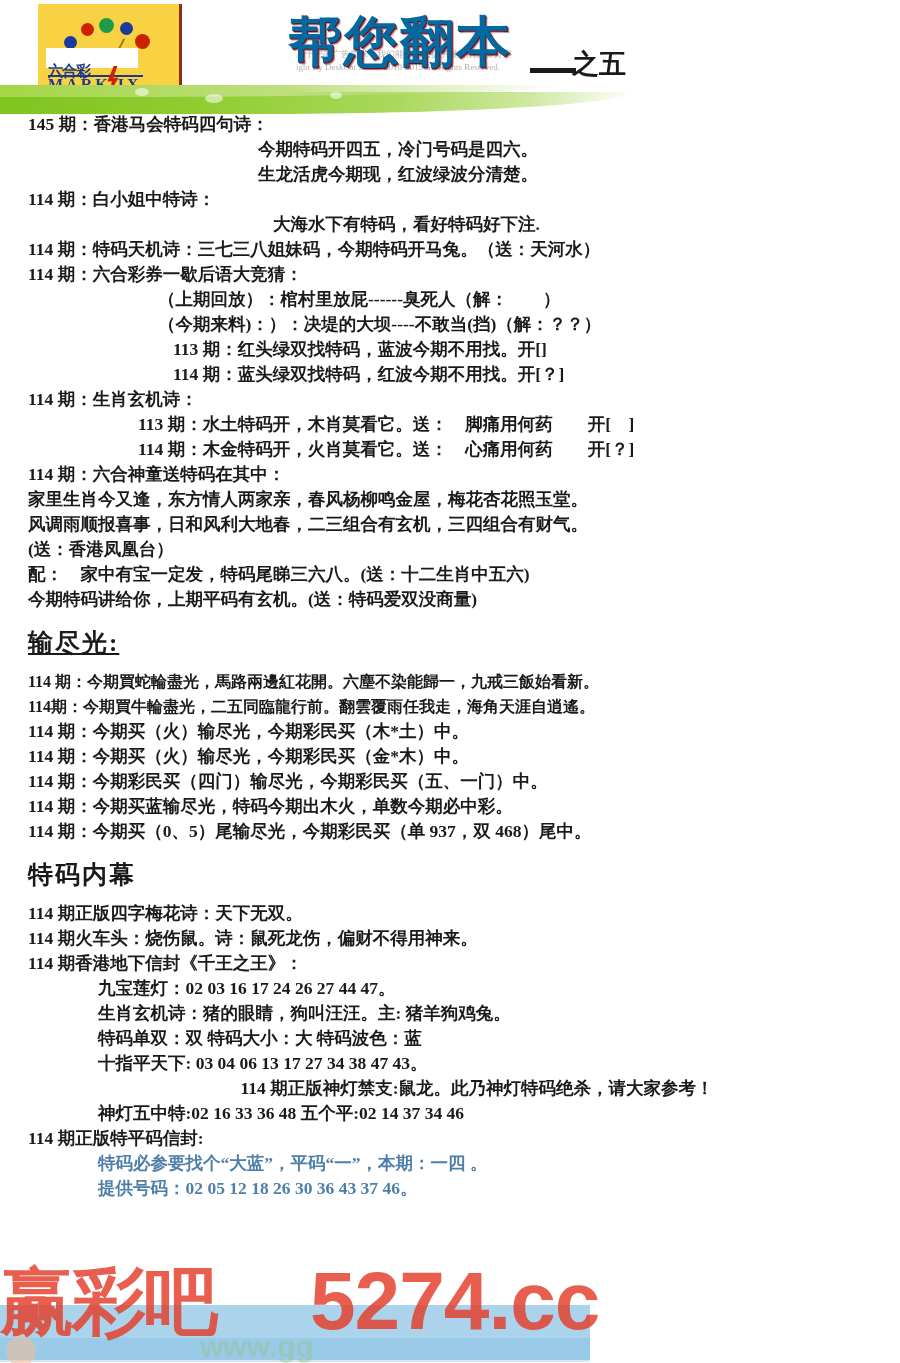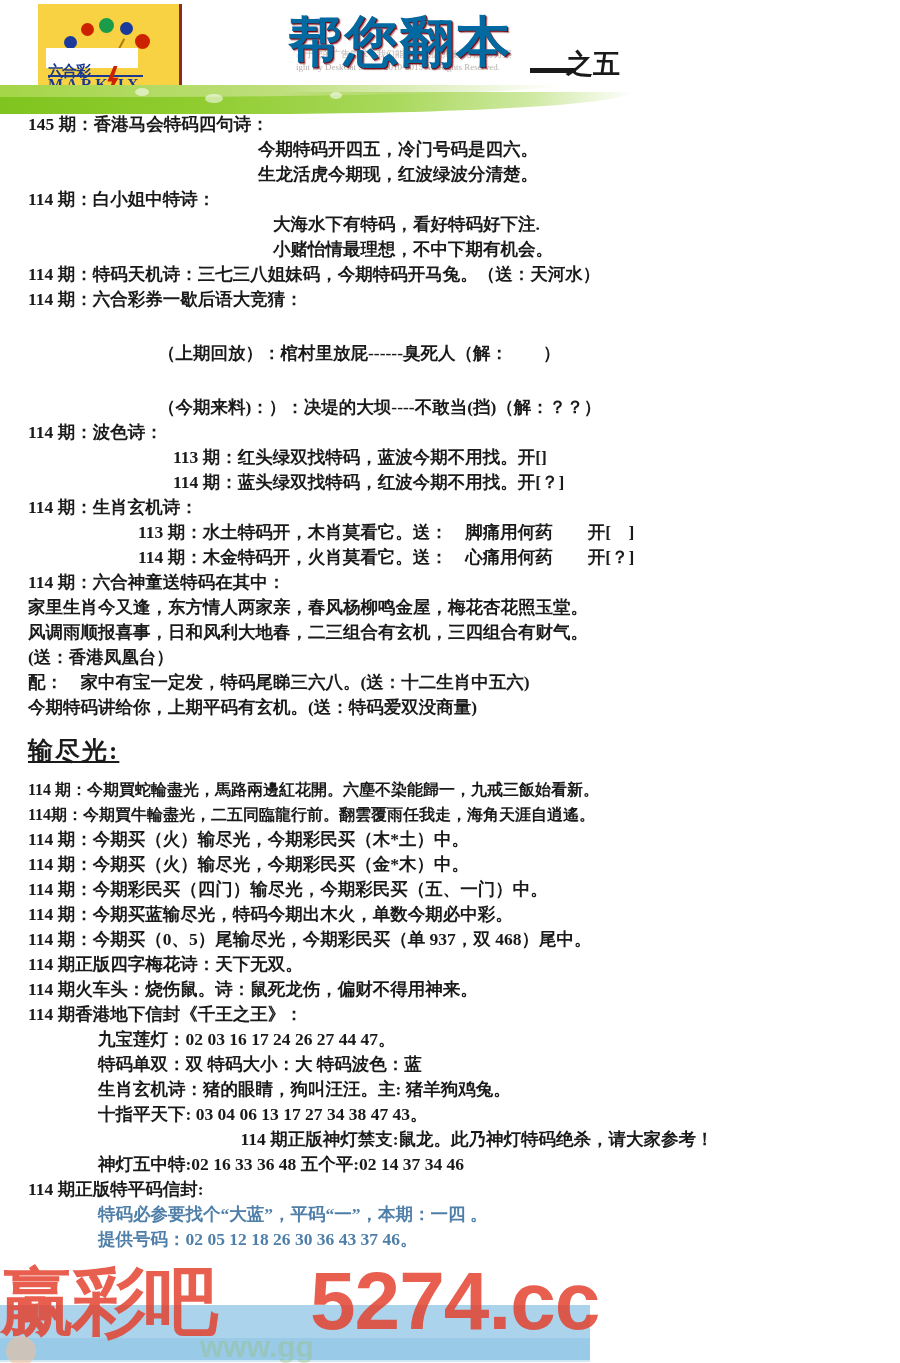--- a/index.html
+++ b/index.html
@@ -104,21 +104,21 @@
     font-family:"DejaVu Serif",serif;
     font-size:54px;
     font-weight:bold;
     color:#0369a1;
     letter-spacing:2px;
     white-space:nowrap;
     text-shadow:1px 1px 0 #7a0a12, 2px 2px 1px rgba(120,10,18,.5);
   }
   #title-suffix {
     position:absolute;
-    left:278px; top:40px;
+    left:284px; top:40px;
     font-size:27px;
     font-weight:bold;
     color:#1a1a1a;
     white-space:nowrap;
   }
   #title-dash {
     position:absolute;
     left:242px; top:62px;
     width:46px; height:5px;
     background:#1a1a1a;
@@ -153,21 +153,21 @@
 
   .line {
     white-space:nowrap;
     font-size:17.5px;
     line-height:25px;
     letter-spacing:0px;
   }
   .line.b { font-weight:bold; }
   .ind1 { padding-left:230px; }
   .ind2 { padding-left:245px; }
-  .ind3 { padding-left:130px;margin-top:29px; }
+  .ind3 { padding-left:130px; }
   .ind4 { padding-left:145px; }
   .ind5 { padding-left:70px; }
   .ind6 { padding-left:40px;text-align:center; }
   .ind7 { padding-left:110px; }
 
   .sect-head {
     font-size:25px;
     font-weight:bold;
     letter-spacing:2px;
     white-space:nowrap;
@@ -276,51 +276,50 @@
     <span class="banner-dot" style="left:330px;top:0px;width:12px;height:7px;"></span>
   </div>
 </div>
 
 <div id="content">
     <div class="line b">145 期：香港马会特码四句诗：</div>
     <div class="line b ind1">今期特码开四五，冷门号码是四六。</div>
     <div class="line b ind1">生龙活虎今期现，红波绿波分清楚。</div>
     <div class="line b">114 期：白小姐中特诗：</div>
     <div class="line b ind2">大海水下有特码，看好特码好下注.</div>
-    <div class="line b ind2">小赌怡情最理想，不中下期有机会。</div>
     <div class="line b">114 期：特码天机诗：三七三八姐妹码，今期特码开马兔。（送：天河水）</div>
     <div class="line b">114 期：六合彩券一歇后语大竞猜：</div>
     <div class="line b ind3">（上期回放）：棺村里放屁------臭死人（解：　　）</div>
     <div class="line b ind3">（今期来料)：）：决堤的大坝----不敢当(挡)（解：？？）</div>
-    <div class="line b">114 期：波色诗：</div>
     <div class="line b ind4">113 期：红头绿双找特码，蓝波今期不用找。开[]</div>
     <div class="line b ind4">114 期：蓝头绿双找特码，红波今期不用找。开[？]</div>
     <div class="line b">114 期：生肖玄机诗：</div>
     <div class="line b ind7">113 期：水土特码开，木肖莫看它。送：　脚痛用何药　　开[　]</div>
     <div class="line b ind7">114 期：木金特码开，火肖莫看它。送：　心痛用何药　　开[？]</div>
     <div class="line b">114 期：六合神童送特码在其中：</div>
     <div class="line b">家里生肖今又逢，东方情人两家亲，春风杨柳鸣金屋，梅花杏花照玉堂。</div>
     <div class="line b">风调雨顺报喜事，日和风利大地春，二三组合有玄机，三四组合有财气。</div>
     <div class="line b">(送：香港凤凰台）</div>
     <div class="line b">配：　家中有宝一定发，特码尾睇三六八。(送：十二生肖中五六)</div>
     <div class="line b">今期特码讲给你，上期平码有玄机。(送：特码爱双没商量)</div>
     <div class="sect-head" style="margin: 14px 0px 10px; text-decoration: underline;">输尽光:</div>
     <div class="line b trad">114 期：今期買蛇輪盡光，馬路兩邊紅花開。六塵不染能歸一，九戒三飯始看新。</div>
     <div class="line b trad">114期：今期買牛輪盡光，二五同臨龍行前。翻雲覆雨任我走，海角天涯自逍遙。</div>
     <div class="line b">114 期：今期买（火）输尽光，今期彩民买（木*土）中。</div>
     <div class="line b">114 期：今期买（火）输尽光，今期彩民买（金*木）中。</div>
     <div class="line b">114 期：今期彩民买（四门）输尽光，今期彩民买（五、一门）中。</div>
     <div class="line b">114 期：今期买蓝输尽光，特码今期出木火，单数今期必中彩。</div>
     <div class="line b">114 期：今期买（0、5）尾输尽光，今期彩民买（单 937，双 468）尾中。</div>
+    <div class="sect-head" style="margin: 14px 0px 10px;">特码内幕</div>
     <div class="line b">114 期正版四字梅花诗：天下无双。</div>
     <div class="line b">114 期火车头：烧伤鼠。诗：鼠死龙伤，偏财不得用神来。</div>
     <div class="line b">114 期香港地下信封《千王之王》：</div>
     <div class="line b ind5">九宝莲灯：02 03 16 17 24 26 27 44 47。</div>
+    <div class="line b ind5">生肖玄机诗：猪的眼睛，狗叫汪汪。主: 猪羊狗鸡兔。</div>
     <div class="line b ind5">特码单双：双  特码大小：大 特码波色：蓝</div>
-    <div class="line b ind5">生肖玄机诗：猪的眼睛，狗叫汪汪。主: 猪羊狗鸡兔。</div>
     <div class="line b ind5">十指平天下: 03 04 06 13 17 27 34 38 47 43。</div>
     <div class="line b ind6">114 期正版神灯禁支:鼠龙。此乃神灯特码绝杀，请大家参考！</div>
     <div class="line b ind5">神灯五中特:02 16 33 36 48 五个平:02 14 37 34 46</div>
     <div class="line b">114 期正版特平码信封:</div>
     <div class="line b faded ind5">特码必参要找个“大蓝”，平码“一”，本期：一四 。</div>
     <div class="line b faded ind5">提供号码：02 05 12 18 26 30 36 43 37 46。</div>
   </div>
 
 <div id="blue-band"></div>
 <div id="blue-band2"></div>

